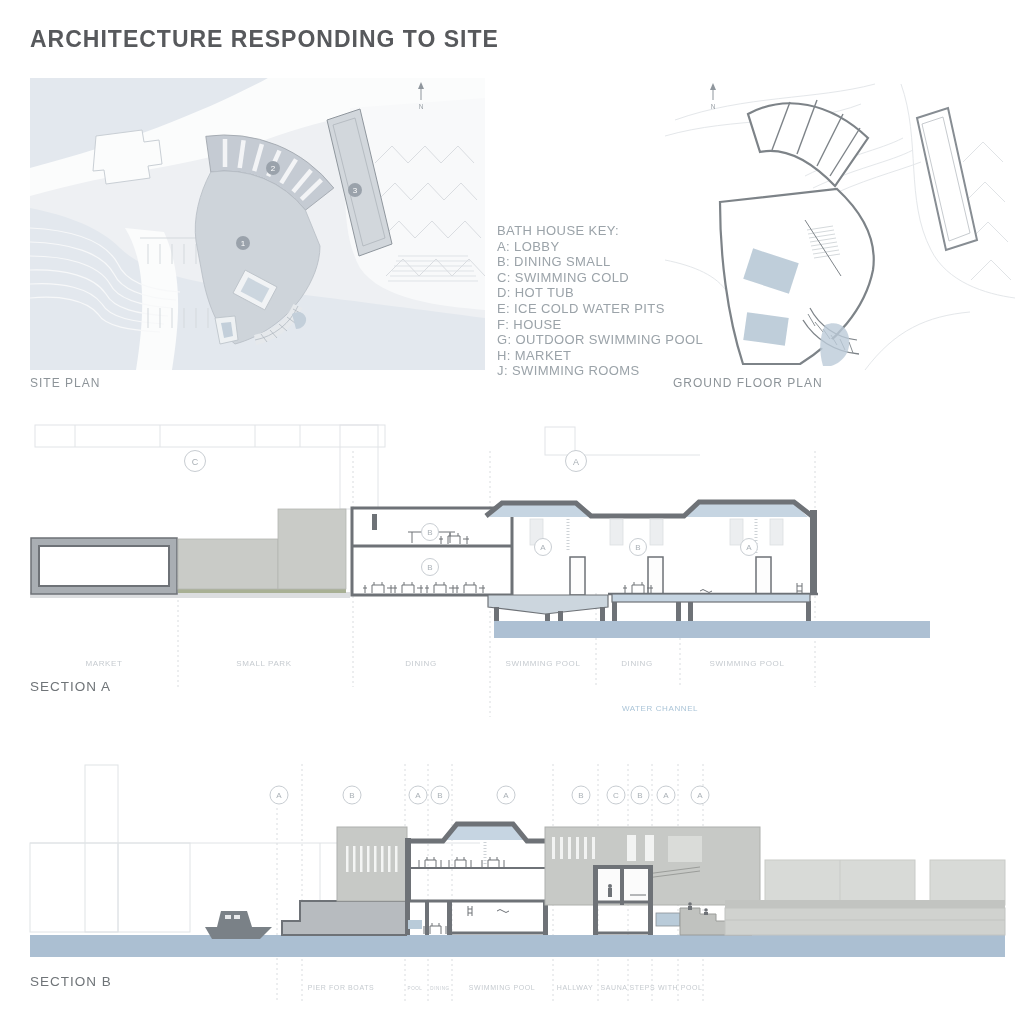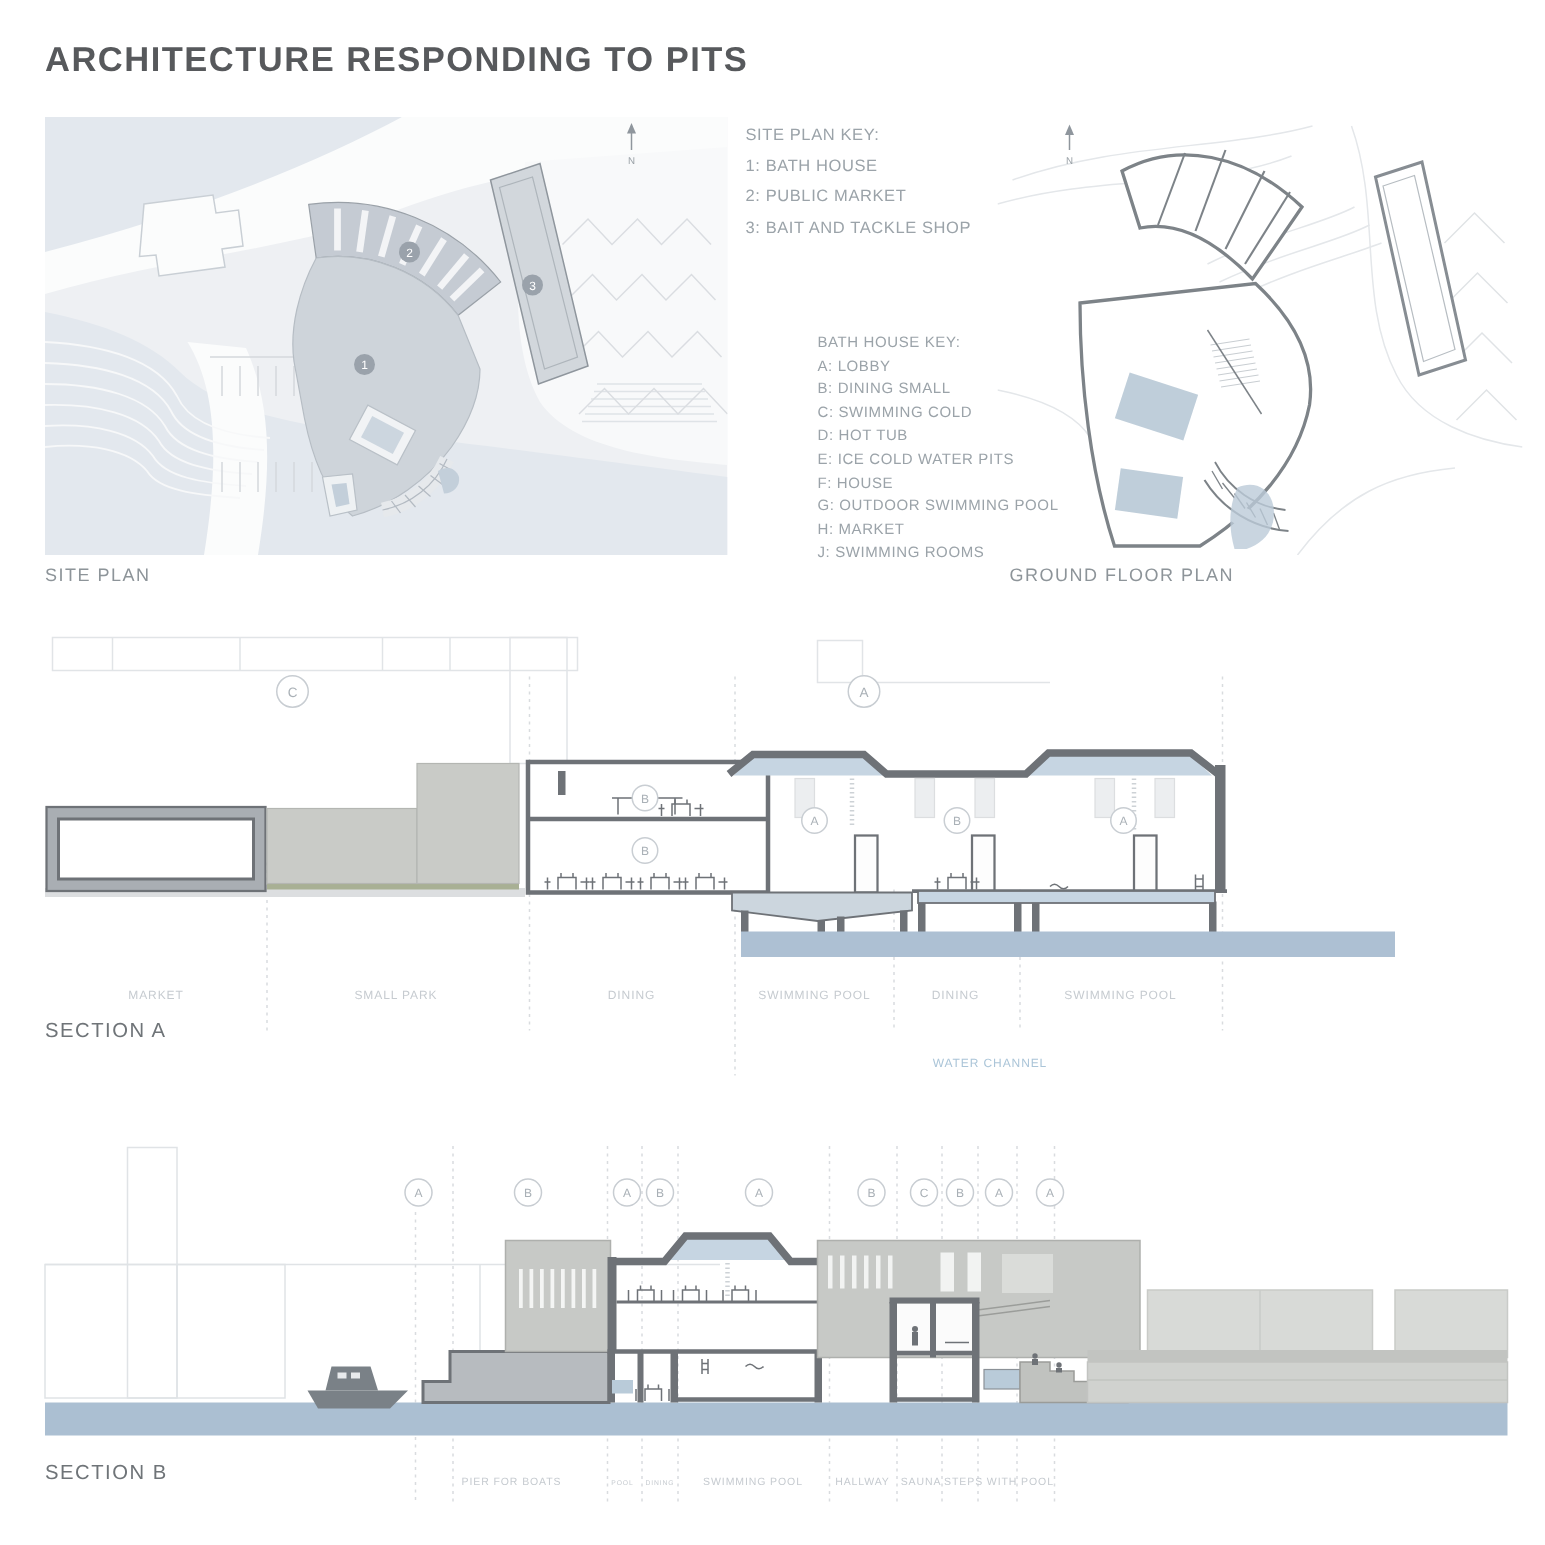--- a/index.html
+++ b/index.html
@@ -4,31 +4,31 @@
 <style>
   html,body{margin:0;padding:0;background:#ffffff;}
   .board{position:relative;width:1030px;height:1030px;background:#ffffff;overflow:hidden;
          font-family:"Liberation Sans",sans-serif;}
   .board-title{position:absolute;left:30px;top:26px;font-size:23px;font-weight:700;
                color:#57595c;letter-spacing:1px;}
   .plan-label{position:absolute;font-size:12px;color:#8d9499;letter-spacing:1px;}
   .key-block{position:absolute;left:497px;color:#9ba3a9;}
   .key-sm{top:84px;font-size:11px;letter-spacing:0.4px;}
   .key-sm div{height:20.5px;}
-  .key-bh{top:223px;font-size:10px;letter-spacing:0.4px;margin-left:48px;}
+  .key-bh{top:223px;font-size:13px;letter-spacing:0.4px;}
   .key-bh div{height:15.6px;}
   svg{position:absolute;display:block;}
   text{font-family:"Liberation Sans",sans-serif;}
 </style>
 </head>
 <body>
 
 <div class="board">
 
-  <div class="board-title">ARCHITECTURE RESPONDING TO PITS</div>
+  <div class="board-title">ARCHITECTURE RESPONDING TO SITE</div>
 
   <svg style="left:30px;top:78px;" width="455" height="292" viewBox="0 0 455 292">
     <rect width="455" height="292" fill="#eef0f3"></rect>
     <g>
       <path d="M0,0 L238,0 C196,34 150,58 96,78 C60,91 26,107 0,116 Z" fill="#e3e8ee"></path>
       <path d="M0,130 C40,138 70,150 90,170 C110,190 152,204 212,210 C272,216 332,224 455,240 L455,292 L0,292 Z" fill="#e3e8ee"></path>
     </g>
     <g fill="#fbfcfc">
       <path d="M0,118 C90,92 170,88 235,62 C300,38 362,28 455,24 L455,0 L238,0 C182,30 100,64 0,90 Z"></path>
       <path d="M320,30 C316,92 308,150 330,190 C352,222 410,228 455,232 L455,20 Z" fill="#f8f9fa"></path>
@@ -128,26 +128,20 @@
       <text x="325" y="115" text-anchor="middle" font-size="8" fill="#ffffff">3</text>
     </g>
     <g>
       <path d="M391,22 L391,9" stroke="#8f969d" stroke-width="1"></path>
       <path d="M388,11 L391,4 L394,11 Z" fill="#8f969d"></path>
       <text x="391" y="31" text-anchor="middle" font-size="6.5" fill="#9aa1a7">N</text>
     </g>
   </svg>
   <div class="plan-label" style="left:30px;top:376px;">SITE PLAN</div>
 
-  <div class="key-block key-sm">
-    <div>SITE PLAN KEY:</div>
-    <div>1: BATH HOUSE</div>
-    <div>2: PUBLIC MARKET</div>
-    <div>3: BAIT AND TACKLE SHOP</div>
-  </div>
 
   <div class="key-block key-bh">
     <div>BATH HOUSE KEY:</div>
     <div>A: LOBBY</div>
     <div>B: DINING SMALL</div>
     <div>C: SWIMMING COLD</div>
     <div>D: HOT TUB</div>
     <div>E: ICE COLD WATER PITS</div>
     <div>F: HOUSE</div>
     <div>G: OUTDOOR SWIMMING POOL</div>

